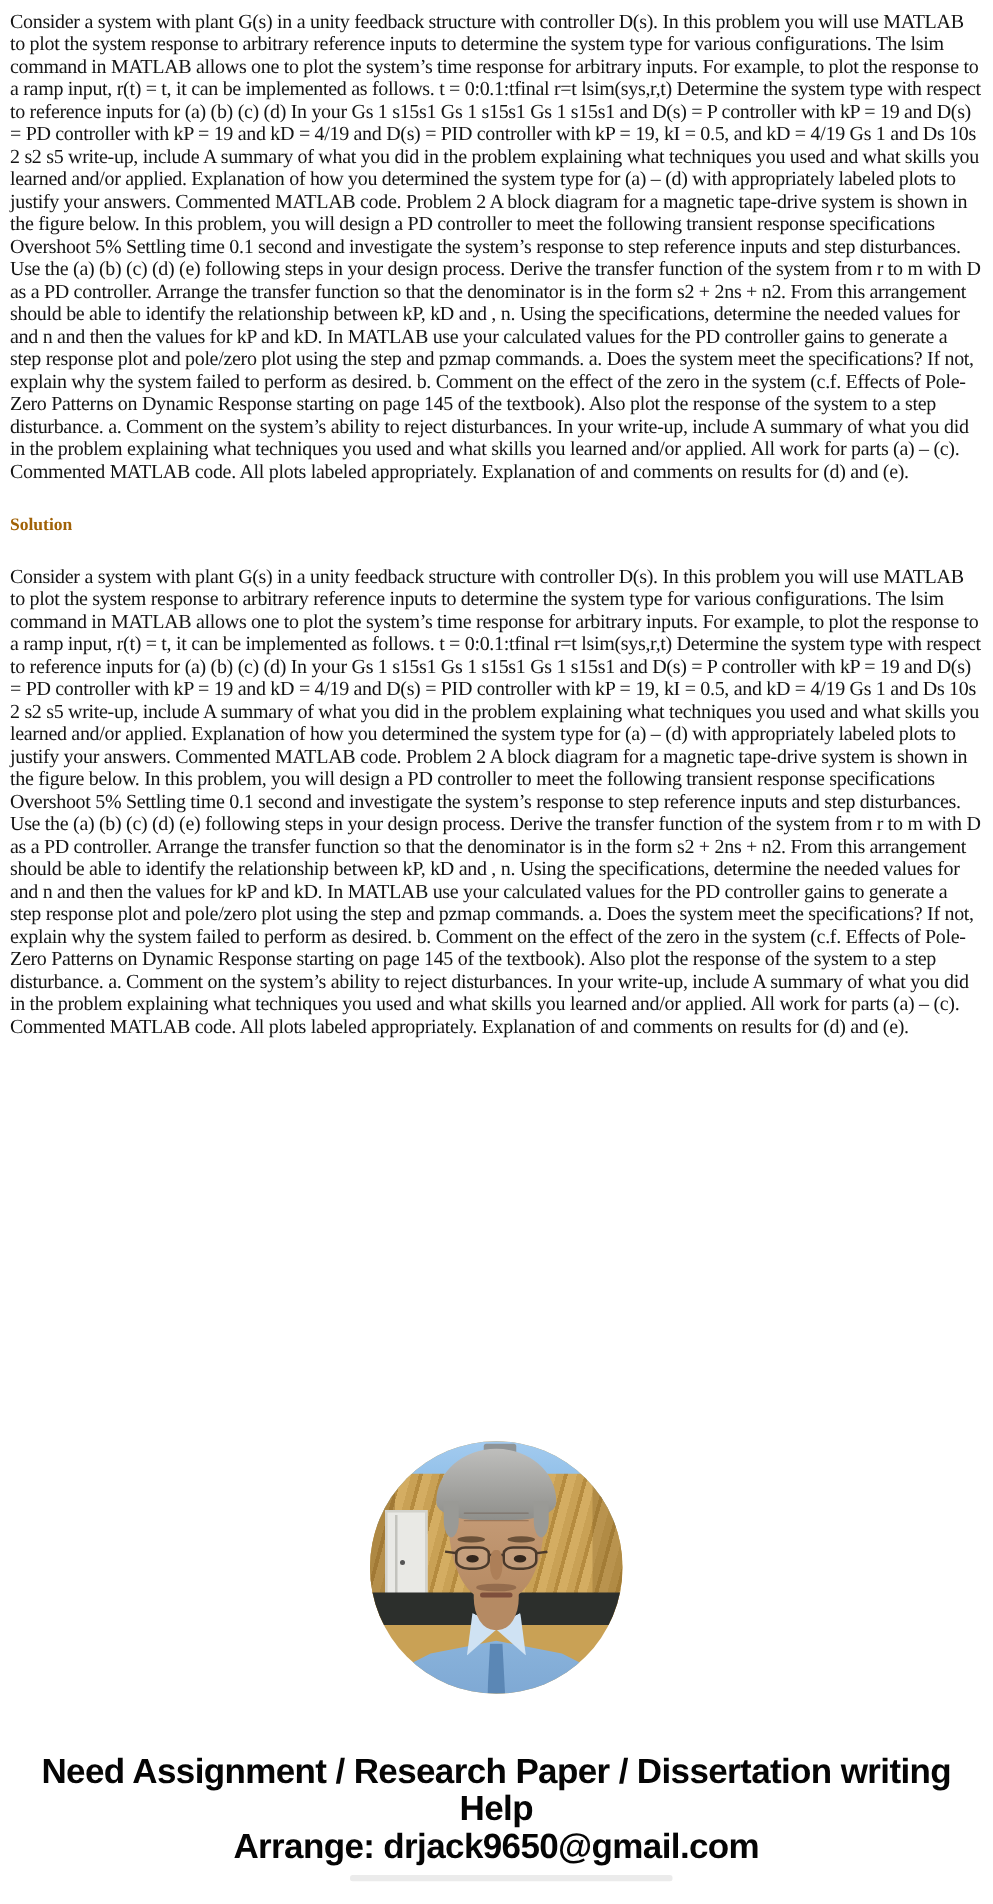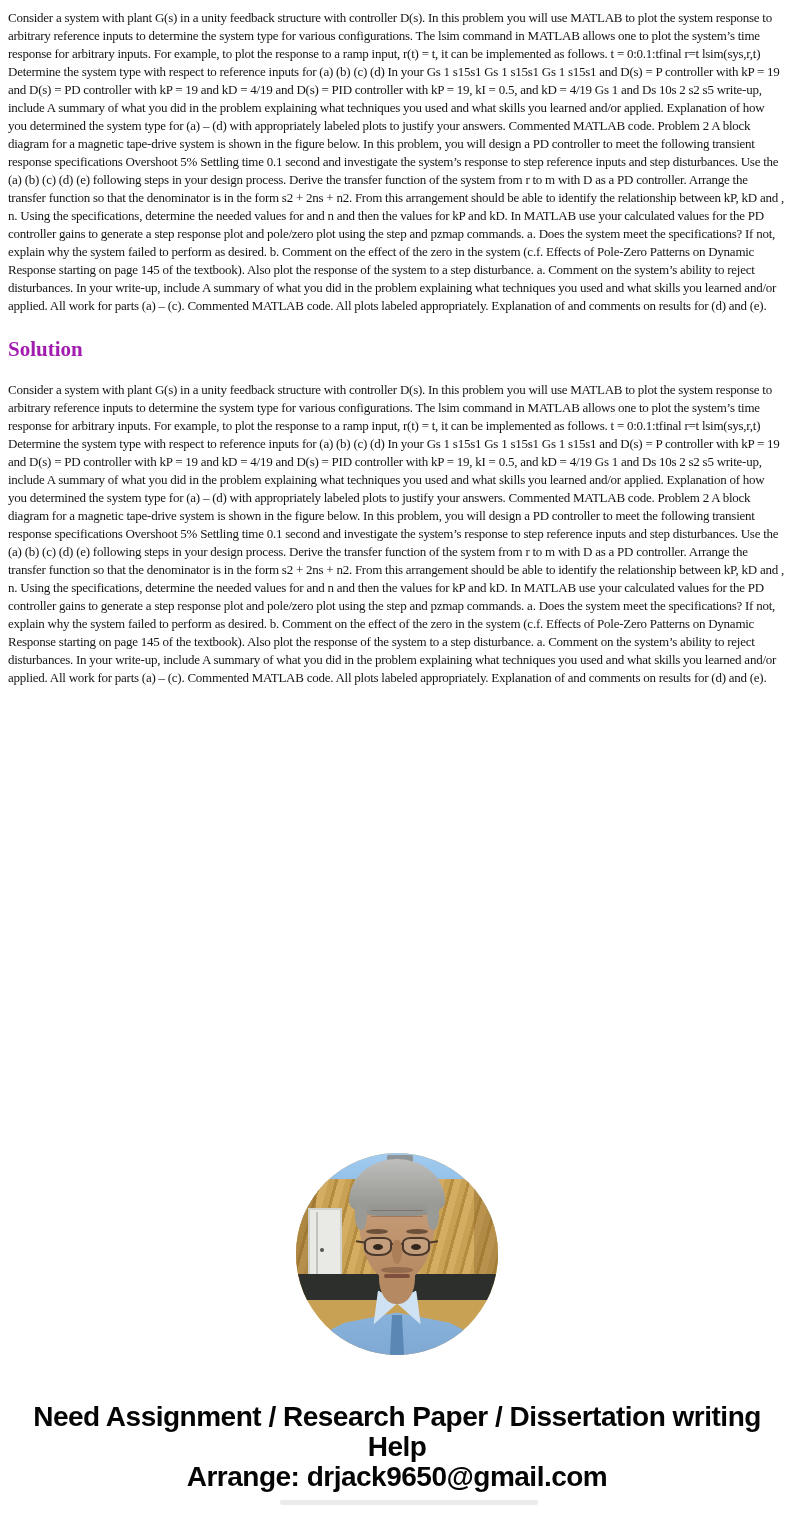--- a/index.html
+++ b/index.html
@@ -10,31 +10,31 @@
     height: 1523px;
     background: #ffffff;
     overflow: hidden;
     font-family: "Liberation Serif", serif;
     color: #111111;
   }
   .doc {
     padding: 9px 8px 0 8px;
   }
   .para {
-    font-size: 13px;
+    font-size: 16px;
     line-height: 18px;
     letter-spacing: -0.25px;
     color: #151515;
     text-align: left;
   }
   .solution-heading {
     font-family: "Liberation Serif", serif;
-    font-size: 21px;
+    font-size: 14px;
     font-weight: 700;
-    color: #a21caf;
+    color: #a16207;
     margin: 22px 0 20px 0;
     line-height: 24px;
   }
 
   
   .photo {
     position: absolute;
     left: 296px;
     top: 1153px;
     width: 202px;

